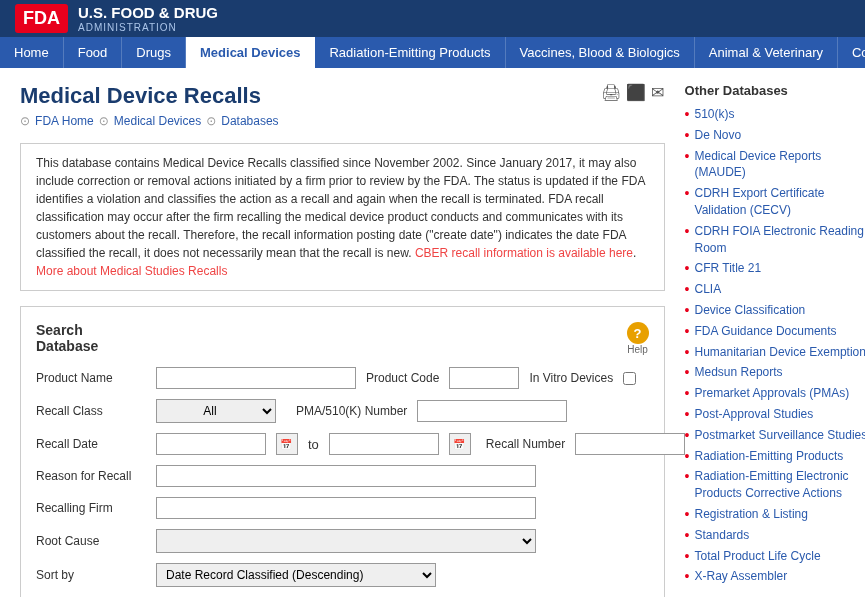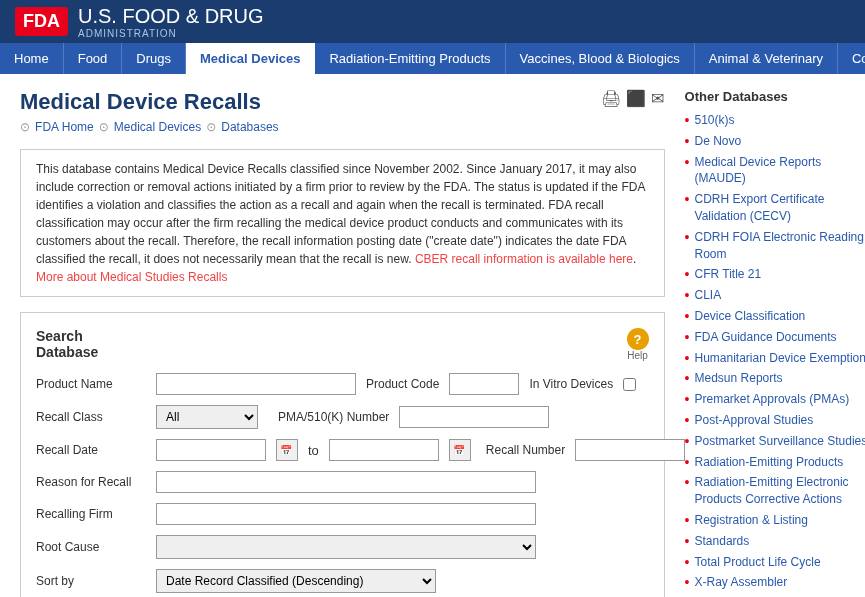--- a/index.html
+++ b/index.html
@@ -2,21 +2,21 @@
 <html><head>
   <meta charset="utf-8">
   <style>
     * { box-sizing: border-box; margin: 0; padding: 0; }
     body { font-family: Arial, sans-serif; font-size: 13px; color: #333; background: #fff; }
 
     
     #header { background: #1a3c6e; padding: 4px 15px; display: flex; align-items: center; justify-content: space-between; }
     #fda-logo { display: flex; align-items: center; gap: 10px; }
     #fda-badge { background: #e8001c; color: #fff; font-weight: bold; font-size: 18px; padding: 4px 8px; border-radius: 3px; }
-    #fda-name { color: #fff; font-size: 20px; font-weight: normal; line-height: 1.2; }
+    #fda-name { color: #fff; font-size: 15px; font-weight: bold; line-height: 1.2; }
     #fda-admin { color: #aac4e8; font-size: 10px; letter-spacing: 1px; }
     #header-right { display: flex; flex-direction: column; align-items: flex-end; gap: 4px; }
     #top-links { color: #aac4e8; font-size: 11px; display: flex; gap: 10px; }
     #top-links a { color: #aac4e8; text-decoration: none; }
     #search-bar { display: flex; }
     #search-bar input { padding: 4px 8px; width: 200px; border: 1px solid #ccc; font-size: 12px; }
     #search-bar button { background: #e8001c; color: #fff; border: none; padding: 4px 12px; font-size: 12px; font-weight: bold; cursor: pointer; }
 
     
     #nav { background: #2a5aad; display: flex; justify-content: space-between; }
@@ -47,21 +47,21 @@
     #help-label { font-size: 10px; color: #666; }
 
     .form-row { display: flex; align-items: center; gap: 10px; margin-bottom: 10px; }
     .form-label { width: 110px; font-size: 12px; flex-shrink: 0; font-weight: normal; }
     .form-input { border: 1px solid #999; padding: 3px 5px; font-size: 12px; }
     .form-input-wide { width: 200px; }
 
     #product-name-input { width: 200px; }
     #product-code-input { width: 70px; }
 
-    .recall-class-select { width: 102px; }
+    .recall-class-select { width: 120px; text-align: center; }
     #pma-input { width: 150px; }
     .calendar-btn { border: 1px solid #999; background: #f0f0f0; padding: 2px 4px; cursor: pointer; font-size: 10px; display: inline-flex; align-items: center; justify-content: center; width: 22px; height: 22px; }
 
     #reason-input { width: 380px; }
     #recalling-input { width: 380px; }
 
     #root-cause-select { width: 380px; }
     #sortby-select { width: 250px; }
 
     

